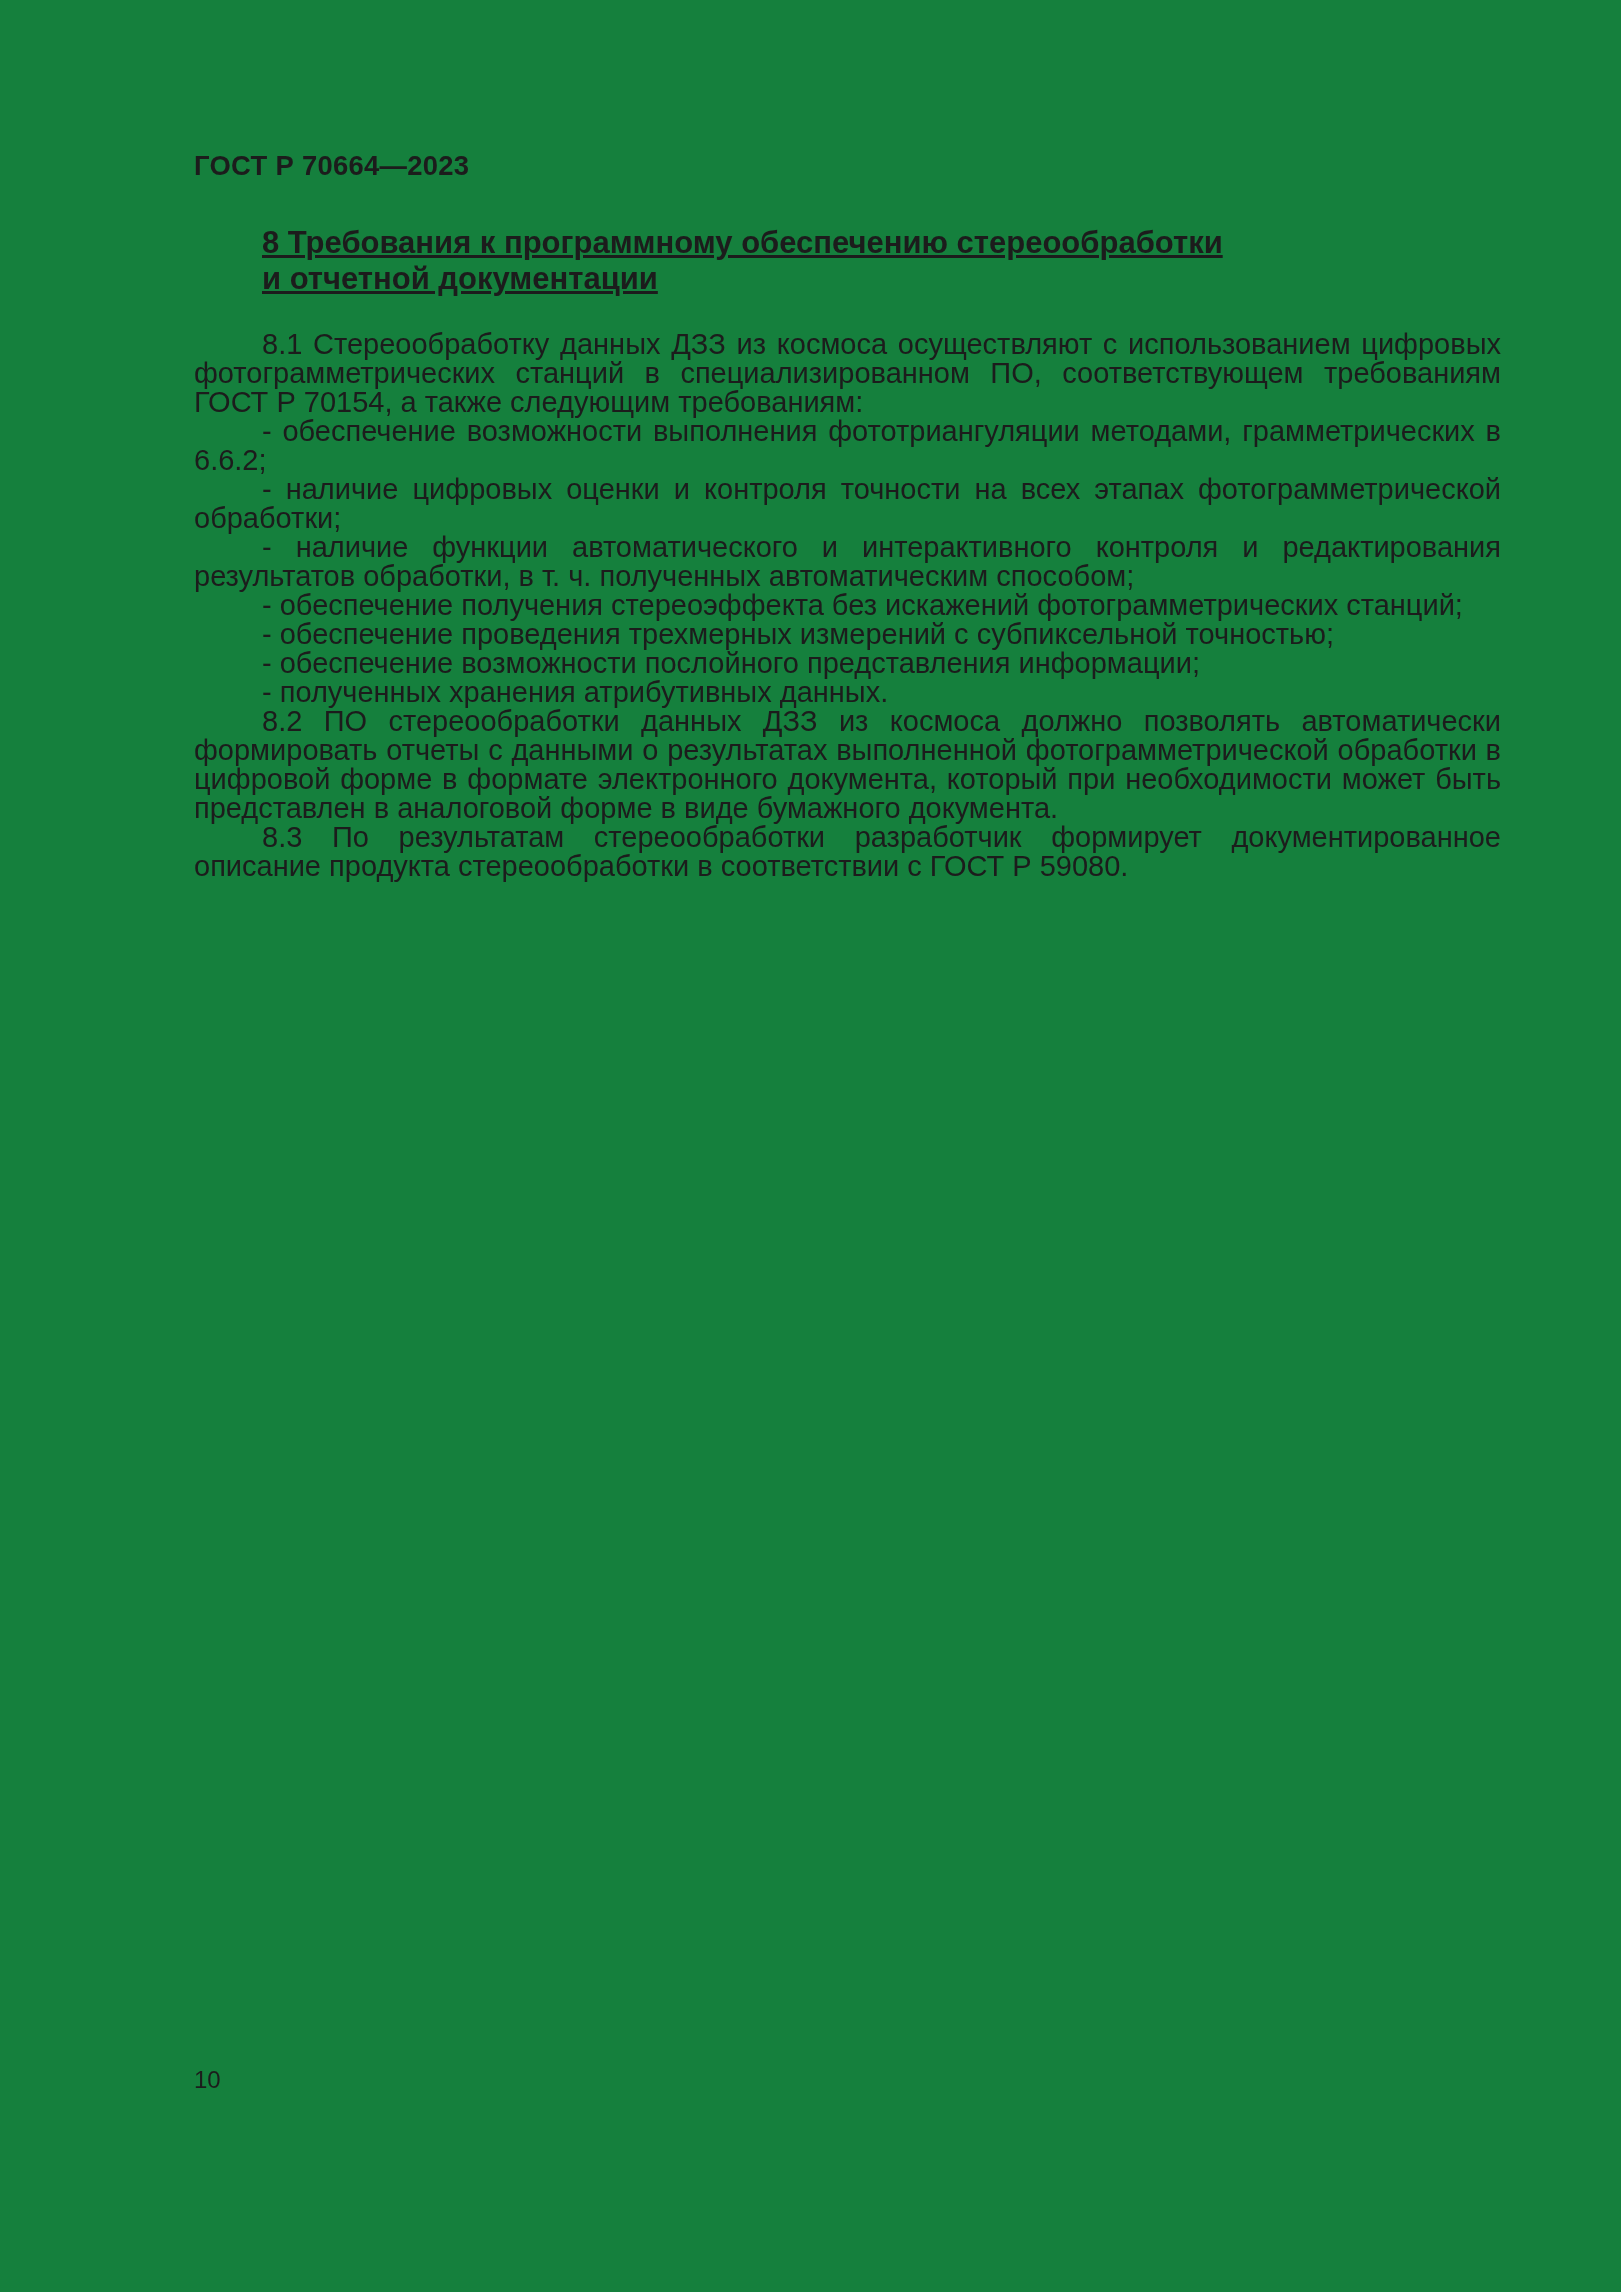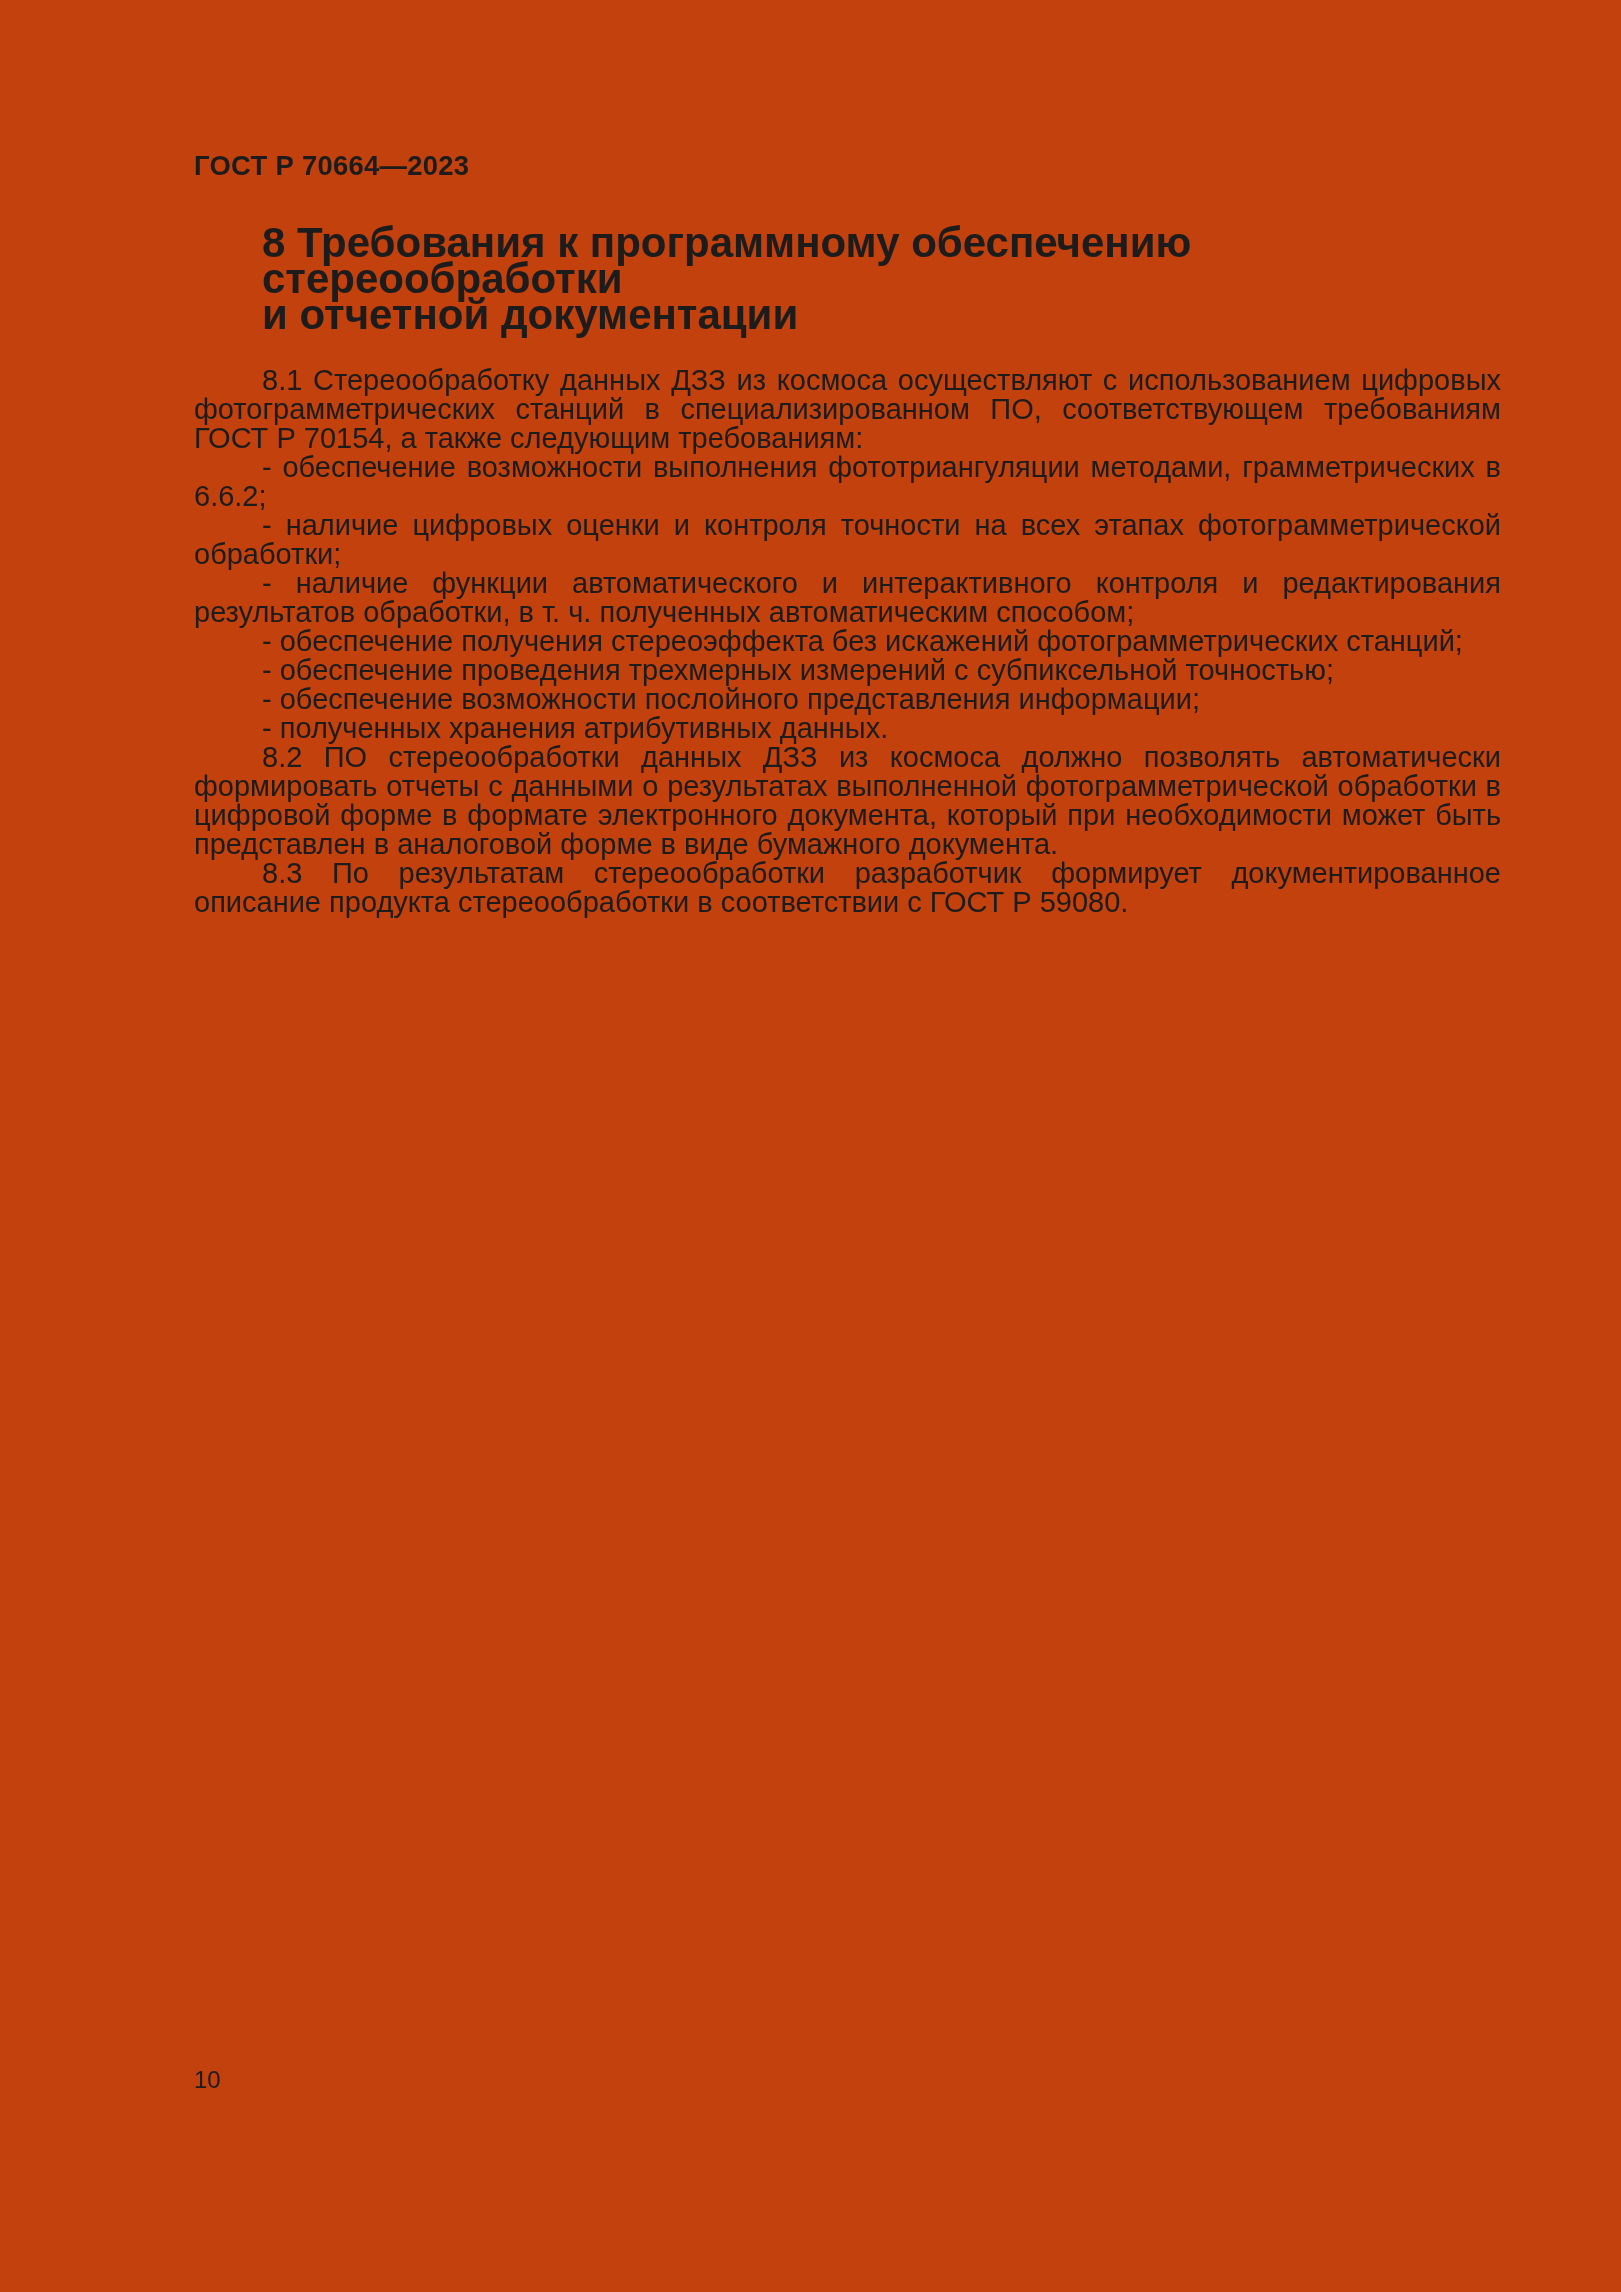--- a/index.html
+++ b/index.html
@@ -5,21 +5,21 @@
   html, body {
     margin: 0;
     padding: 0;
     background: #e8e8e8;
   }
   .page {
     position: relative;
     width: 1621px;
     height: 2293px;
     margin: 0 auto;
-    background: #c2410c;
+    background: #15803d;
     font-family: "Liberation Sans", sans-serif;
     color: #1c1c1c;
     overflow: hidden;
   }
   .running-header {
     position: absolute;
     left: 194px;
     top: 150px;
     font-size: 27.4px;
     line-height: 31px;
@@ -28,24 +28,25 @@
     white-space: nowrap;
   }
   .content {
     position: absolute;
     left: 194px;
     top: 225px;
     width: 1307px;
   }
   .section-heading {
     margin: 0 0 33px 68px;
-    font-size: 42px;
+    font-size: 31px;
     line-height: 36px;
     font-weight: 700;
     white-space: pre-line;
+    text-decoration: underline;
   }
   .para {
     margin: 0;
     font-size: 29px;
     line-height: 29px;
     text-indent: 68px;
     text-align: justify;
     hyphens: manual;
   }
   .page-number {

